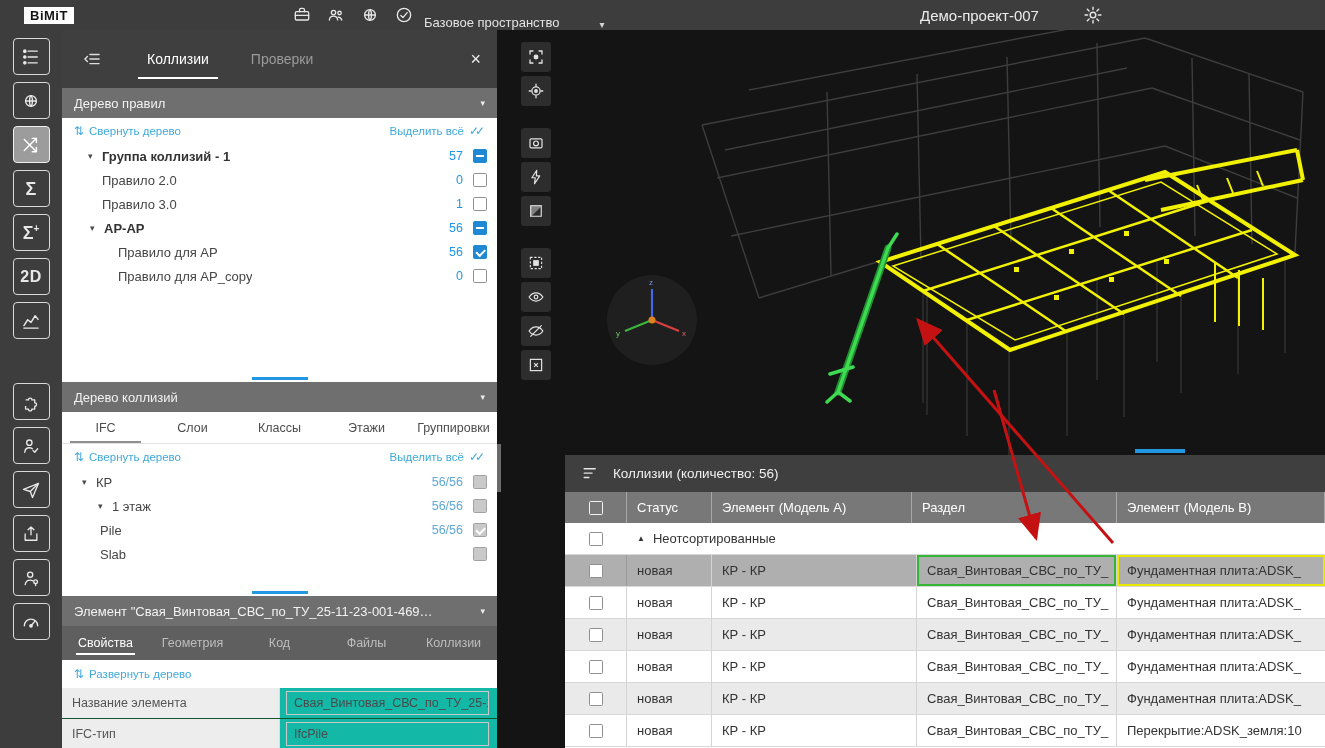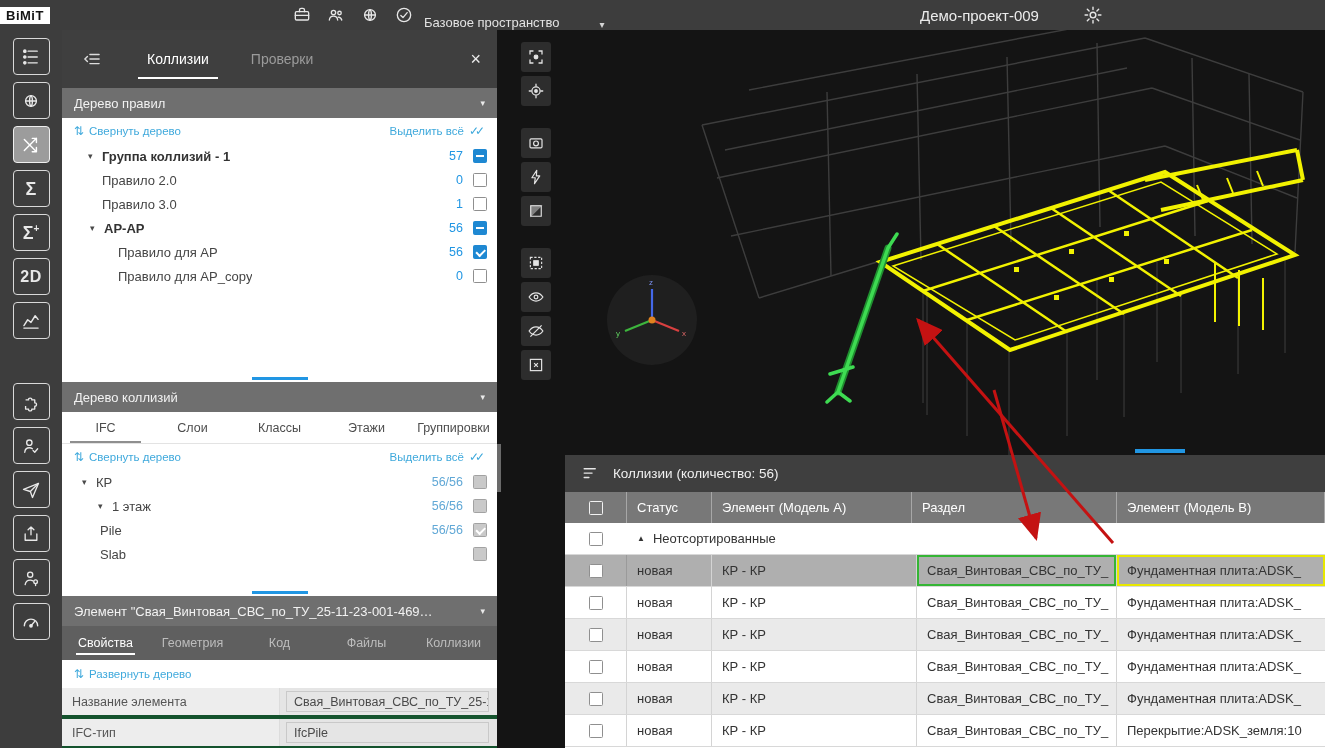--- a/index.html
+++ b/index.html
@@ -4,21 +4,21 @@
 <style>
   *{margin:0;padding:0;box-sizing:border-box}
   html,body{width:1325px;height:748px;overflow:hidden;background:#161616;
     font-family:"Liberation Sans",sans-serif;-webkit-font-smoothing:antialiased}
   #app{position:relative;width:1325px;height:748px}
   svg{display:block}
 
   
   .topbar{position:absolute;left:0;top:0;width:100%;height:30px;background:#3d3d3d;
     display:flex;align-items:center;z-index:40}
-  .logo{margin-left:0;background:#fff;color:#141414;font-weight:bold;font-size:13px;
+  .logo{margin-left:24px;background:#fff;color:#141414;font-weight:bold;font-size:13px;
     padding:1px 6px;letter-spacing:.5px}
   .tb-icons{position:absolute;left:291px;display:flex;gap:12px;align-items:center}
   .tb-icon{width:22px;height:22px;color:#e6e6e6;display:flex;align-items:center;justify-content:center}
   .ws{position:absolute;left:424px;top:0;height:30px;color:#e2e2e2;font-size:13px;
     display:flex;align-items:flex-end}
   .ws .caret{font-size:10px;color:#d5d5d5;margin-left:40px}
   .proj{position:absolute;left:920px;color:#ececec;font-size:15px}
   .gearwrap{position:absolute;left:1082px}
 
   
@@ -83,21 +83,21 @@
   .ifc-tabs{height:32px;display:flex;flex:none;border-bottom:1px solid #e3e3e3}
   .ifc-tab{flex:1;display:flex;align-items:center;justify-content:center;font-size:12.5px;
     color:#4c4c4c;position:relative}
   .ifc-tab.active::after{content:"";position:absolute;left:8px;right:8px;bottom:0;height:2.5px;background:#8f8f8f}
 
   .el-tabs{height:34px;background:#5f5f5f;display:flex;flex:none;align-items:stretch}
   .el-tab{flex:1;color:#bdbdbd;font-size:12.5px;display:flex;align-items:center;justify-content:center;position:relative}
   .el-tab.active{color:#fff}
   .el-tab.active::after{content:"";position:absolute;left:14px;right:14px;bottom:5px;height:2px;background:#fff}
   .expand-row{height:28px;display:flex;align-items:center;padding:0 12px;flex:none;background:#fff}
-  .prop-row{height:31px;display:flex;border-bottom:4px solid #14532d;flex:none;background:#e5e5e5}
+  .prop-row{height:31px;display:flex;border-bottom:1px solid #14532d;flex:none;background:#14b8a6}
   .prop-name{width:218px;background:#ededed;font-size:12.5px;color:#555;display:flex;
     align-items:center;padding:0 10px;border-right:1px solid #dcdcdc;flex:none;white-space:nowrap;overflow:hidden}
   .prop-val{flex:1;display:flex;align-items:center;padding:0 7px;margin:3px 8px 3px 6px;
     border:1px solid #c9c9c9;font-size:12.5px;color:#4a4a4a;white-space:nowrap;overflow:hidden}
 
   
   .viewport{position:absolute;left:497px;top:30px;width:828px;height:718px;background:#141414;z-index:5}
   .scene{position:absolute;left:0;top:0}
   .vp-toolbar{position:absolute;left:24px;top:12px;display:flex;flex-direction:column;gap:4px;z-index:8}
   .vp-btn{width:30px;height:30px;background:rgba(46,46,46,.95);border-radius:3px;color:#e4e4e4;
@@ -166,21 +166,21 @@
         <svg viewBox="0 0 24 24" width="20" height="20" fill="none" stroke="currentColor" stroke-width="1.6" stroke-linecap="round" stroke-linejoin="round">
             <circle cx="12" cy="12" r="8"></circle>
             <path d="M8.2 12.5l2.6 2.6 5-6"></path>
           </svg>
       </span>
     </div>
     <div class="ws">
       <span>Базовое пространство</span>
       <span class="caret">▾</span>
     </div>
-    <div class="proj">Демо-проект-009</div>
+    <div class="proj">Демо-проект-007</div>
     <span class="tb-icon gearwrap">
       <svg viewBox="0 0 24 24" width="20" height="20" fill="none" stroke="currentColor" stroke-width="1.7" stroke-linecap="round">
           <circle cx="12" cy="12" r="3.4"></circle>
           <path d="M12 2.5v3M12 18.5v3M2.5 12h3M18.5 12h3M5.2 5.2l2.1 2.1M16.7 16.7l2.1 2.1M18.8 5.2l-2.1 2.1M7.3 16.7l-2.1 2.1"></path>
         </svg>
     </span>
   </header>
 
   <nav class="sidebar">
     <span class="sb-btn">

